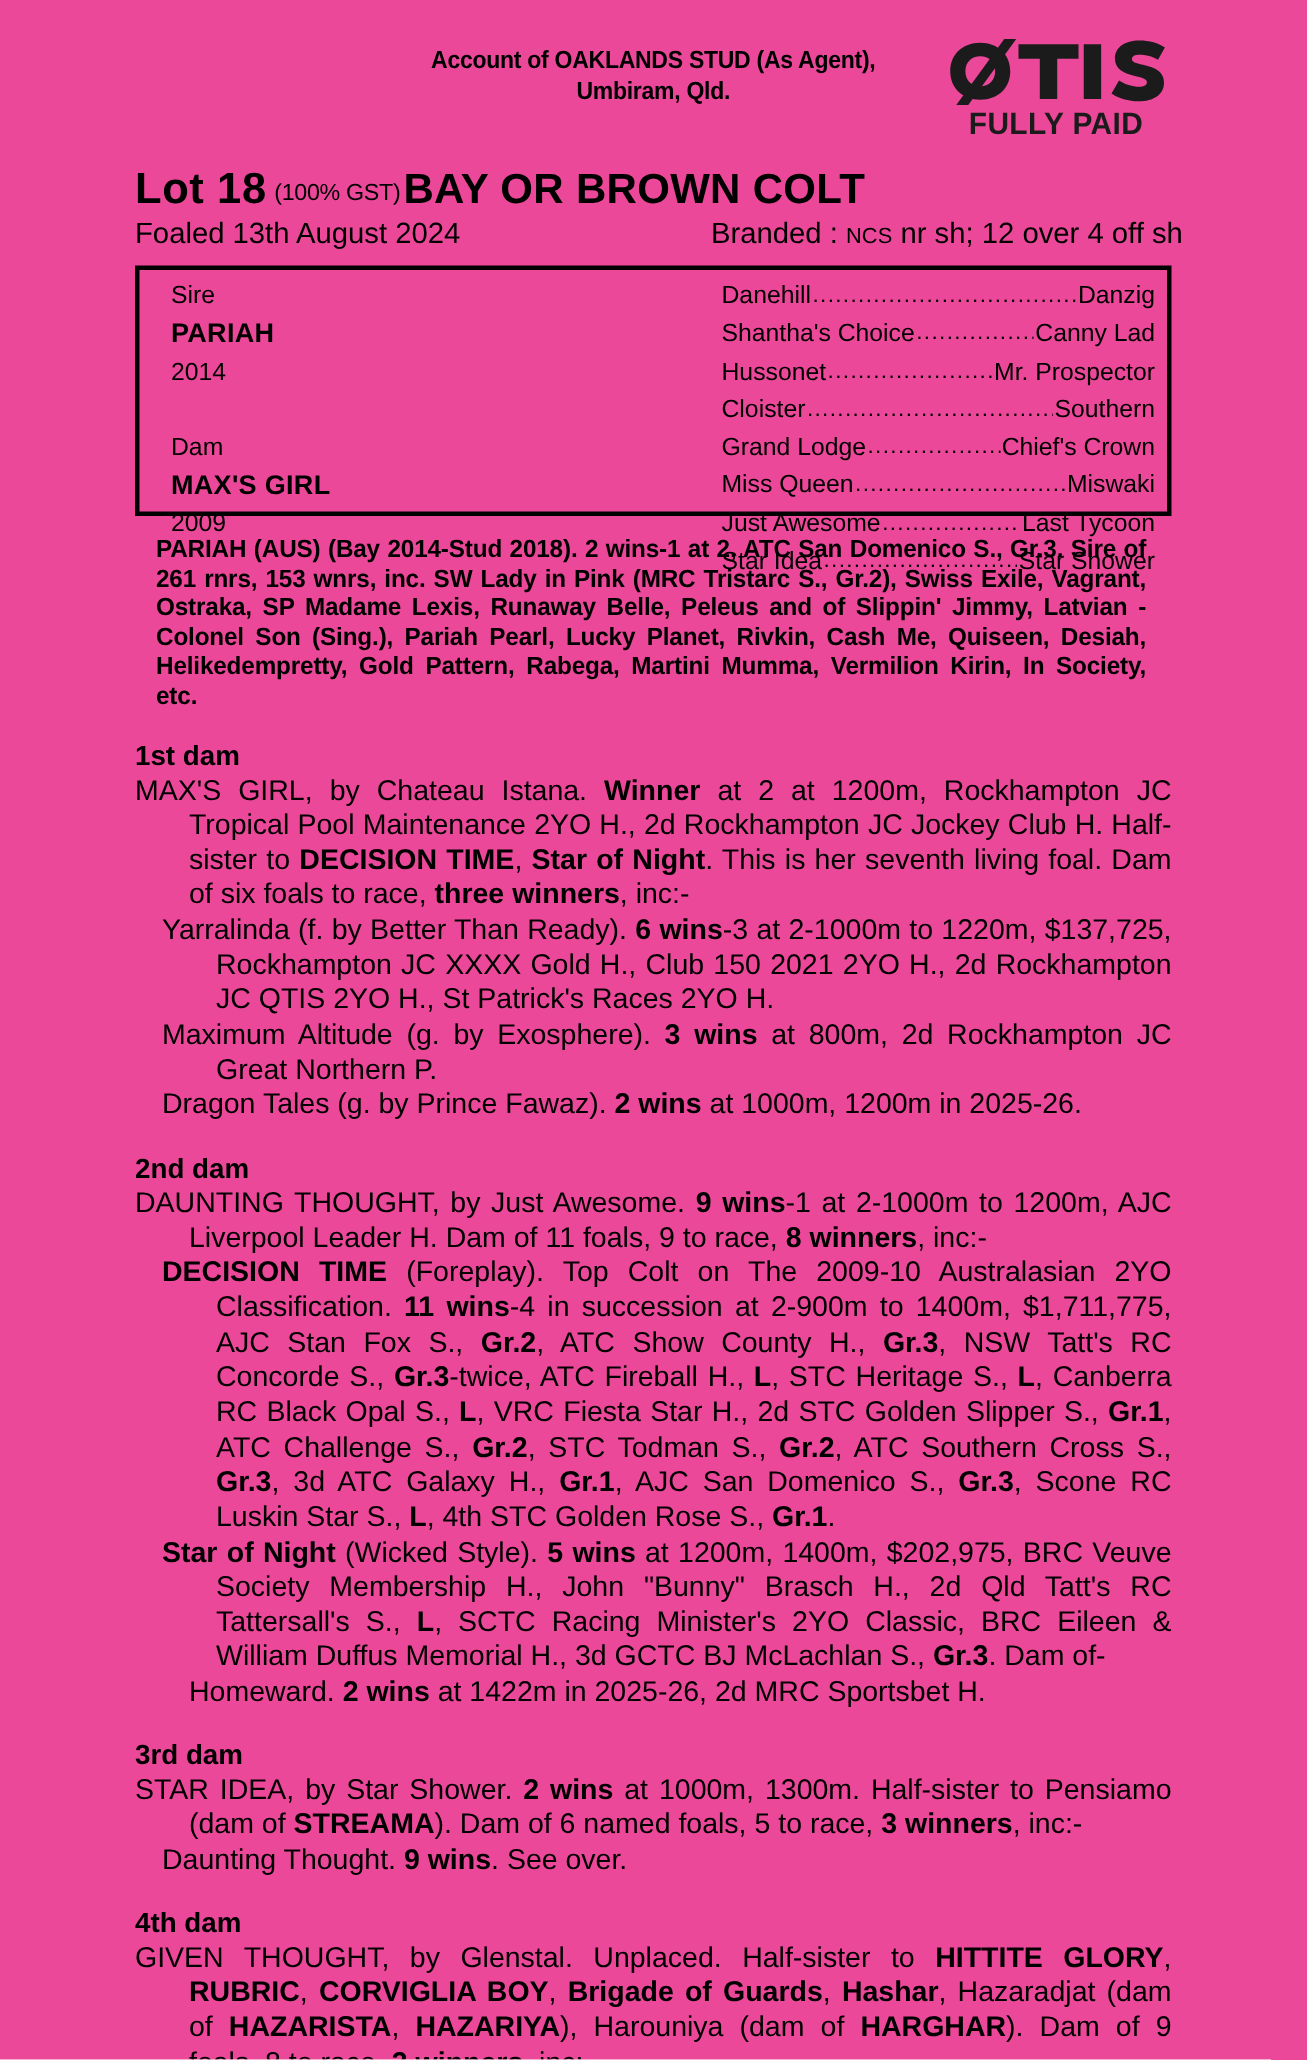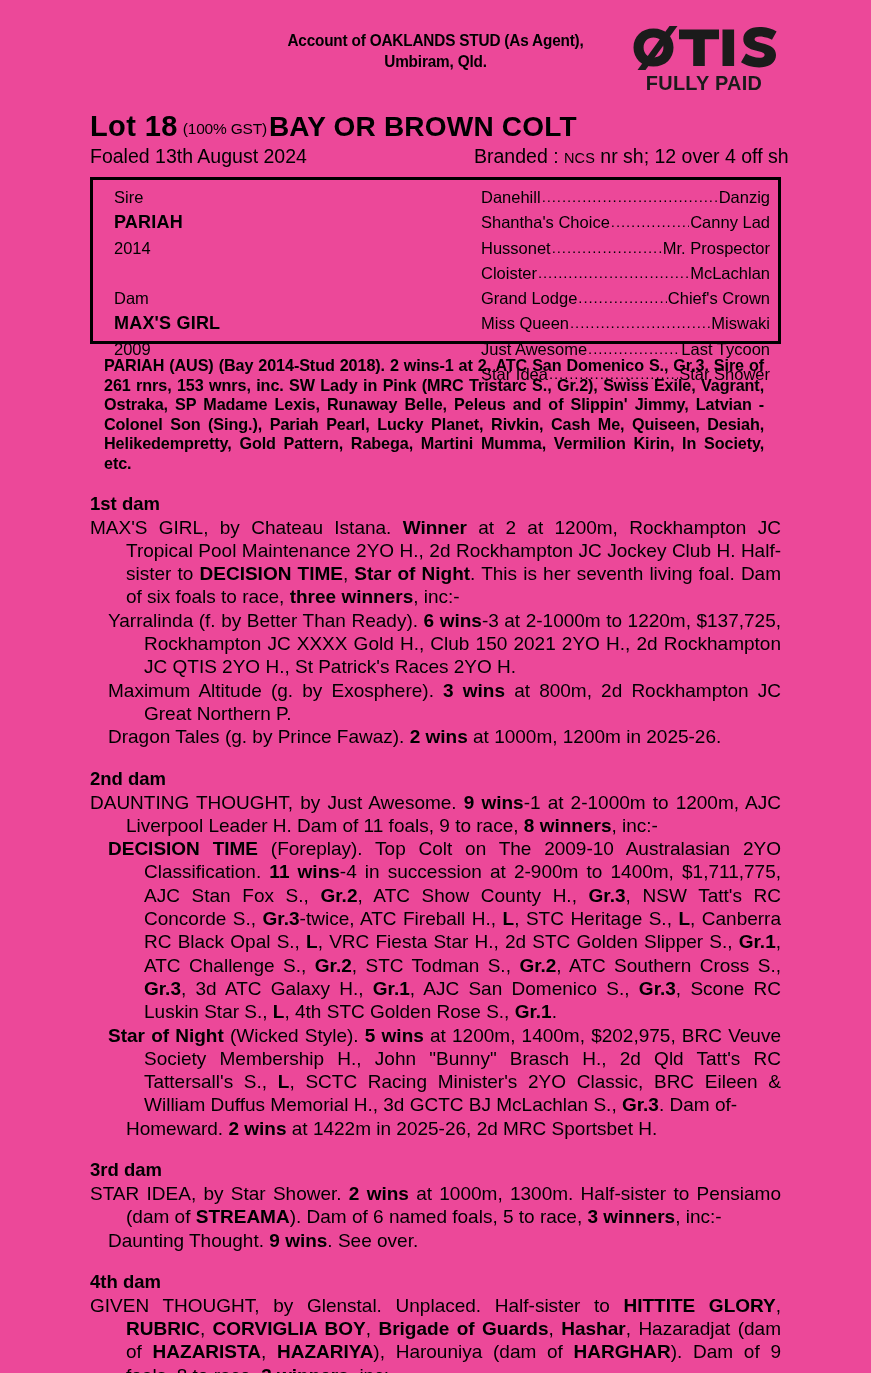--- a/index.html
+++ b/index.html
@@ -242,21 +242,21 @@
           <span class="r">Canny Lad</span>
         </div>
         <div class="gp">
           <span class="l">Hussonet</span>
           <span class="dots">..........................................................................................</span>
           <span class="r">Mr. Prospector</span>
         </div>
         <div class="gp">
           <span class="l">Cloister</span>
           <span class="dots">..........................................................................................</span>
-          <span class="r">McLachlan</span>
+          <span class="r">Southern</span>
         </div>
         <div class="gp">
           <span class="l">Grand Lodge</span>
           <span class="dots">..........................................................................................</span>
           <span class="r">Chief's Crown</span>
         </div>
         <div class="gp">
           <span class="l">Miss Queen</span>
           <span class="dots">..........................................................................................</span>
           <span class="r">Miswaki</span>

